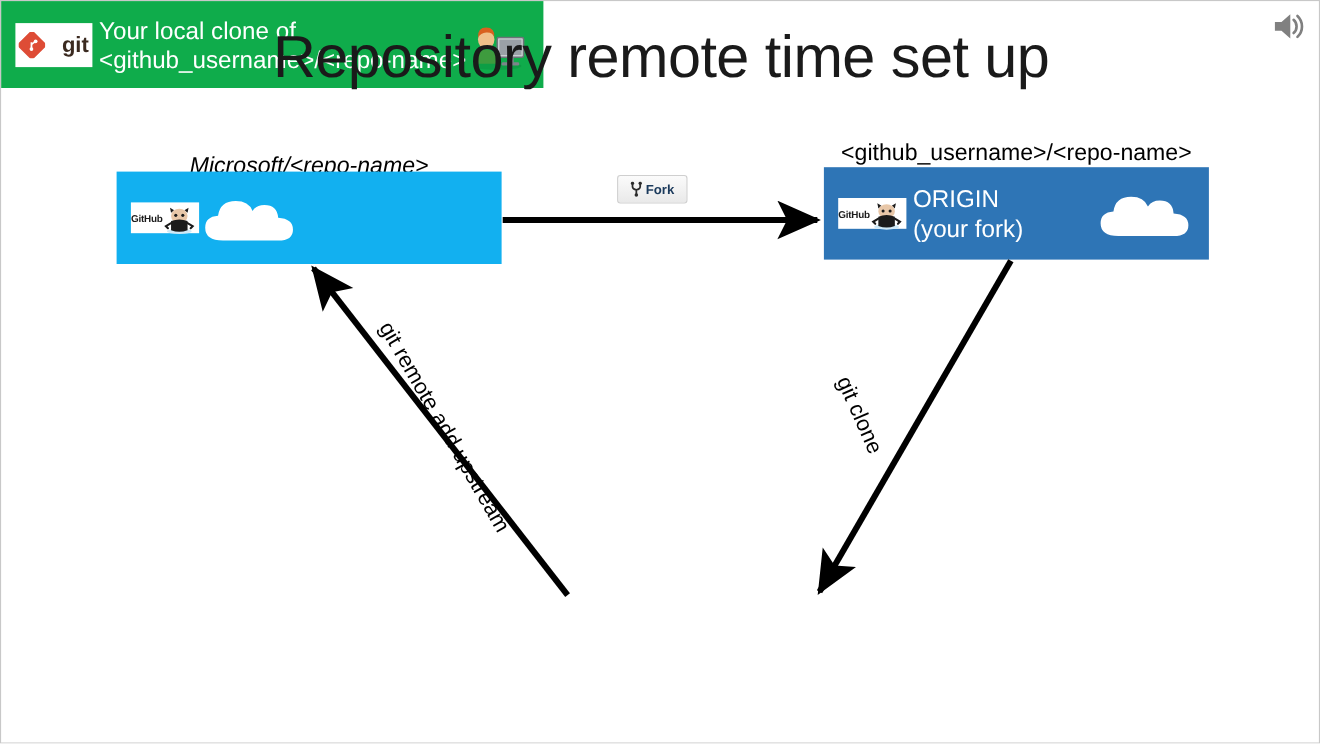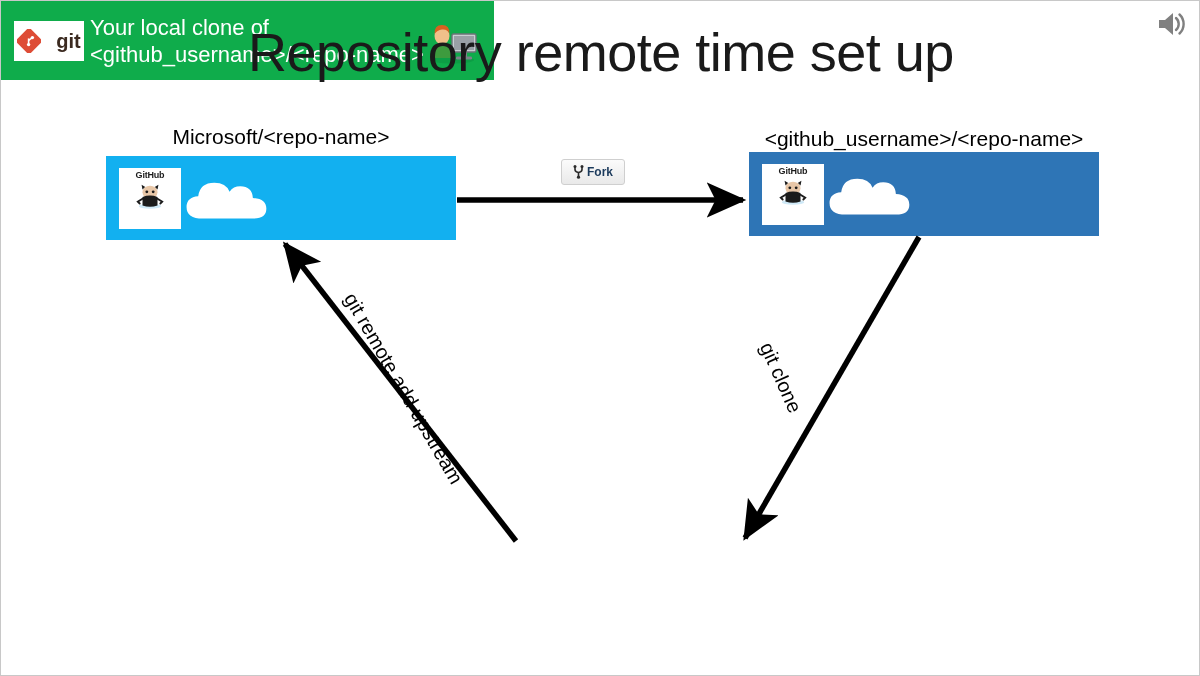--- a/index.html
+++ b/index.html
@@ -44,21 +44,21 @@
   }
 
   
   .caption {
     position: absolute;
     font-size: 21px;
     color: #000000;
     white-space: nowrap;
     font-family: "Liberation Sans", sans-serif;
   }
-  #caption-upstream { left: 105px; top: 124px; width: 350px; text-align: center; }
+  #caption-upstream { left: 105px; top: 138px; width: 350px; text-align: center; font-style: italic; }
   #caption-origin   { left: 748px; top: 126px; width: 350px; text-align: center; }
 
   
   .repo-box {
     position: absolute;
     display: flex;
     align-items: center;
     box-sizing: border-box;
   }
   #box-upstream {
@@ -76,26 +76,25 @@
     width: 493px; height: 79px;
     background: #0FAC4B;
     display: flex;
     align-items: center;
   }
 
   
   .gh-logo {
     position: relative;
     width: 62px;
-    height: 61px;
+    height: 28px;
     background: #ffffff;
     flex: 0 0 auto;
     margin-left: 13px;
     display: flex;
-    flex-direction: column;
     align-items: center;
     justify-content: flex-start;
     padding-top: 3px;
     box-sizing: border-box;
   }
   .gh-logo .gh-word {
     font-size: 9px;
     font-weight: bold;
     color: #1b1b1b;
     line-height: 9px;
@@ -245,20 +244,24 @@
         <path d="M8 9 L7 4 L11 6.5 Z" fill="#1b1b1b"></path>
         <path d="M24 9 L25 4 L21 6.5 Z" fill="#1b1b1b"></path>
         <ellipse cx="16" cy="12" rx="8" ry="7" fill="#e8c7a8"></ellipse>
         <circle cx="12.6" cy="11.5" r="1.5" fill="#1b1b1b"></circle>
         <circle cx="19.4" cy="11.5" r="1.5" fill="#1b1b1b"></circle>
         <path d="M8 17 Q16 14 24 17 L24 26 Q16 29 8 26 Z" fill="#1b1b1b"></path>
         <path d="M8 19 L3 22 L5 24" stroke="#1b1b1b" stroke-width="2" fill="none" stroke-linecap="round"></path>
         <path d="M24 19 L29 22 L27 24" stroke="#1b1b1b" stroke-width="2" fill="none" stroke-linecap="round"></path>
       </svg>
     </div>
+    <div class="box-text">
+      <span>ORIGIN</span>
+      <span class="l2">(your fork)</span>
+    </div>
     <svg class="cloud-icon" viewBox="0 0 100 58">
       <path d="M24 52 Q6 52 6 39 Q6 28 19 27 Q21 12 37 12 Q50 12 54 22 Q58 16 66 16 Q79 16 80 29 Q95 30 95 41 Q95 52 80 52 Z" fill="#ffffff"></path>
     </svg>
   </div>
 
   <div id="box-local">
     <div class="git-logo">
       <svg width="24" height="24" viewBox="0 0 24 24">
         <rect x="2.2" y="2.2" width="19.6" height="19.6" rx="2" transform="rotate(45 12 12)" fill="#DE4C36"></rect>
         <circle cx="15.4" cy="8.6" r="1.7" fill="#ffffff"></circle>

